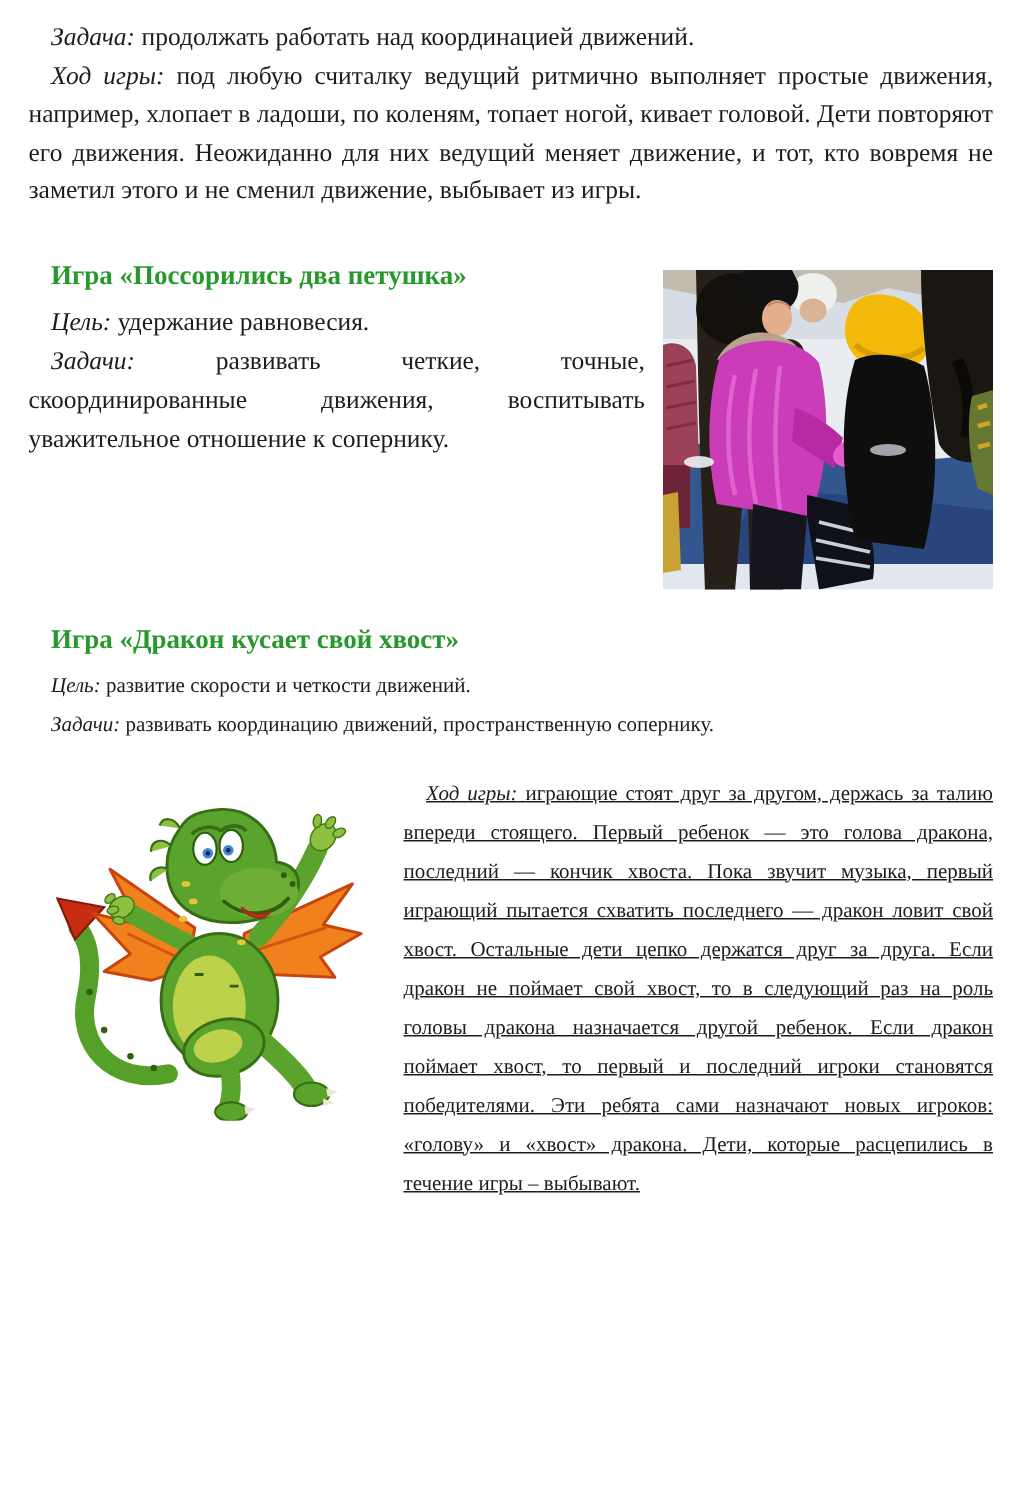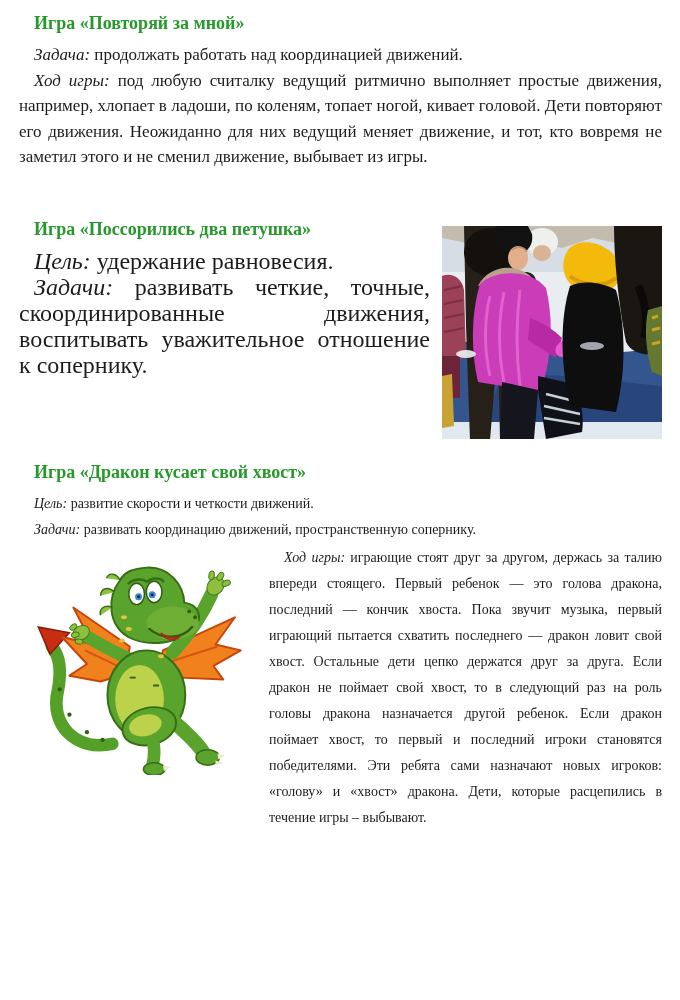--- a/index.html
+++ b/index.html
@@ -2,40 +2,39 @@
 <html lang="ru"><head>
 <meta charset="utf-8">
 <style>
   html,body{margin:0;padding:0;background:#ffffff;}
   body{width:680px;height:1000px;font-family:"Liberation Serif","DejaVu Serif",serif;color:#1c1c1c;}
   .page{box-sizing:border-box;width:680px;height:1000px;padding:12px 18px 0 19px;overflow:hidden;background:#ffffff;}
   h2{font-family:"Liberation Serif","DejaVu Serif",serif;font-size:18px;line-height:22px;font-weight:bold;
      color:#27992c;margin:0 0 8px 0;text-indent:15px;}
   .para{margin:0;text-align:justify;text-indent:15px;}
   .p1{font-size:17px;line-height:25.5px;}
-  .p2{font-size:24px;line-height:26px;}
+  .p2{font-size:17px;line-height:26px;}
   .p3{font-size:14px;line-height:26px;}
   .lbl{font-style:italic;}
-  .sec2{margin-top:48px;}
+  .sec2{margin-top:32px;}
   .sec3{margin-top:16px;}
   .photo{float:right;width:220px;height:213px;margin:8px 0 6px 12px;}
   .photo svg{display:block;}
-  .row{display:flex;margin-top:2px;}
+  .row{display:flex;margin-top:20px;text-decoration:underline;}
   .dragoncol{flex:0 0 250px;width:250px;padding-top:8px;}
   .dragoncol svg{display:block;margin-left:14px;}
   .textcol{flex:1;min-width:0;}
   .clear{clear:both;}
 </style>
 </head>
 <body>
 
 <div class="page">
 
   <section class="sec1">
-    <h2>Игра «Повторяй за мной»</h2>
     <p class="para p1"><span class="lbl">Задача:</span> <span>продолжать работать над координацией движений.</span></p>
     <p class="para p1"><span class="lbl">Ход игры:</span> <span>под любую считалку ведущий ритмично выполняет простые движения, например, хлопает в ладоши, по коленям, топает ногой, кивает головой. Дети повторяют его движения. Неожиданно для них ведущий меняет движение, и тот, кто вовремя не заметил этого и не сменил движение, выбывает из игры.</span></p>
   </section>
 
   <section class="sec2">
     <div class="photo">
       <svg width="220" height="213" viewBox="0 0 220 213">
         <rect width="220" height="213" fill="#e9edf2"></rect>
         <rect width="220" height="46" fill="#d7dde5"></rect>
         <path d="M0,0 H220 V14 L190,20 150,12 120,22 80,14 40,20 0,12 Z" fill="#c3bcae"></path>

